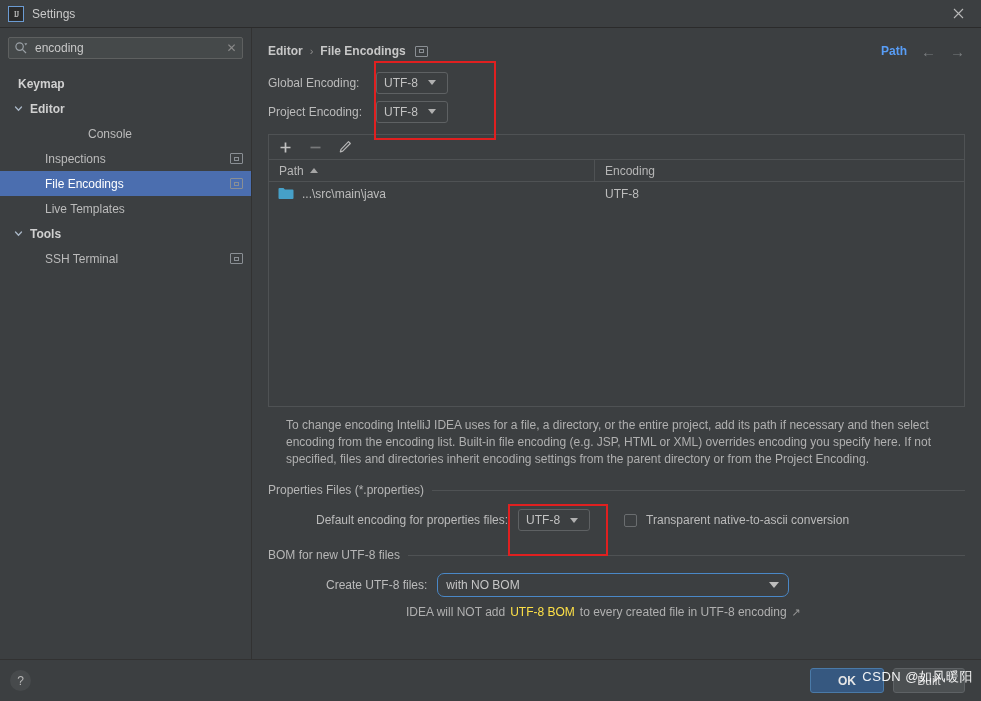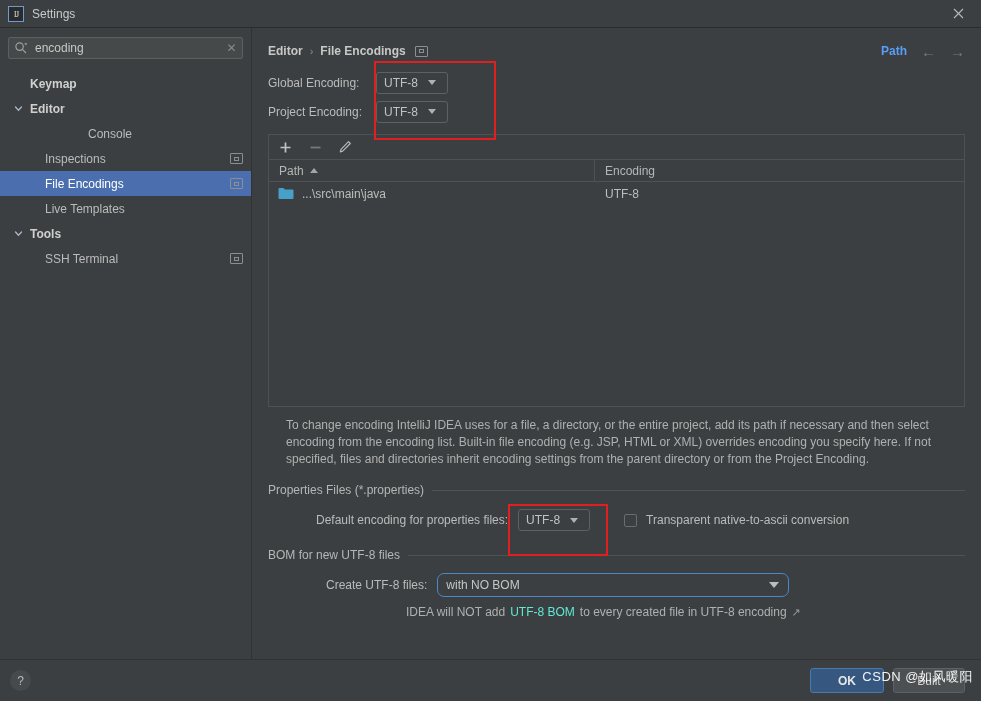--- a/index.html
+++ b/index.html
@@ -427,21 +427,21 @@
   }
   .hint-row {
     padding-left: 138px;
     margin-top: 7px;
     font-size: 12px;
     color: #b0b0b0;
     display: flex;
     align-items: center;
     gap: 5px;
   }
-  .hint-link { color: #5eead4; cursor: pointer; }
+  .hint-link { color: #fde047; cursor: pointer; }
   .ext-arrow { color: #9a9a9a; font-size: 11px; }
 
   
   .footer {
     height: 41px;
     flex: 0 0 auto;
     background: #3c3f41;
     border-top: 1px solid #323232;
     display: flex;
     align-items: center;
@@ -532,21 +532,21 @@
             <path d="M8.4 8.4 L12 12" stroke="#9aa0a6" stroke-width="1.2"></path>
             <path d="M10.3 2.2 l3 0 l-1.5 2.2 z" fill="#9aa0a6"></path>
           </svg>
         </span>
         <input class="search-input" type="text" value="encoding" style="">
         <span class="search-clear">✕</span>
       </div>
 
       <div class="tree">
 
-        <div class="tree-item bold" style="padding-left:30px;">
+        <div class="tree-item bold" style="padding-left:18px;">
           <span class="tree-label">Keymap</span>
         </div>
 
         <div class="tree-item bold" style="padding-left:12px;">
           <span class="twisty">
             <svg width="9" height="9" viewBox="0 0 9 9">
               <path d="M1.5 3 L4.5 6.2 L7.5 3" stroke="#a9b7c6" stroke-width="1.3" fill="none" stroke-linecap="round"></path>
             </svg>
           </span>
           <span class="tree-label" style="margin-left:5px;">Editor</span>

